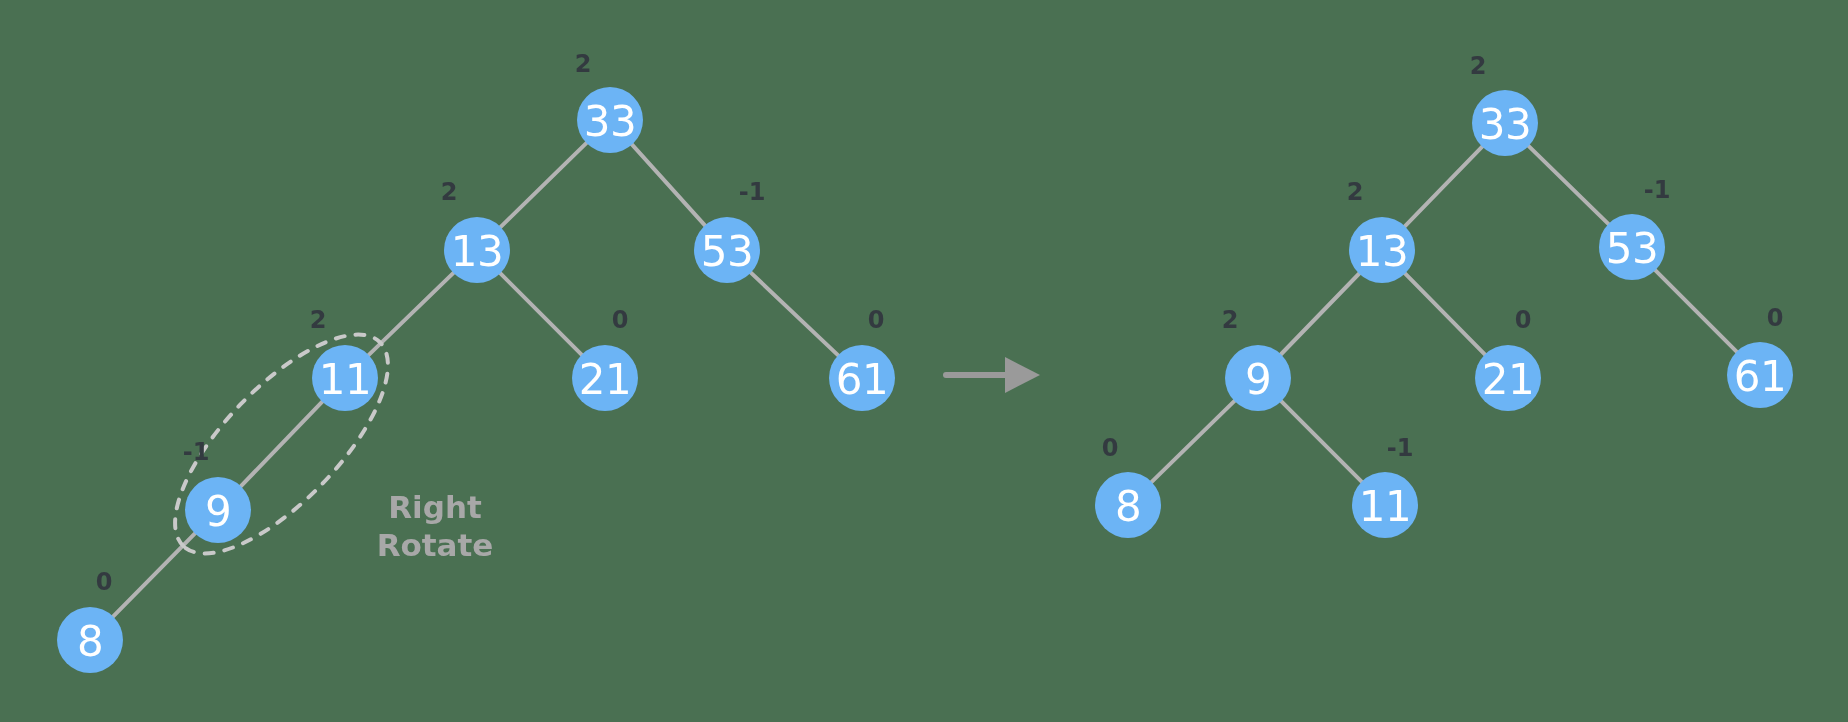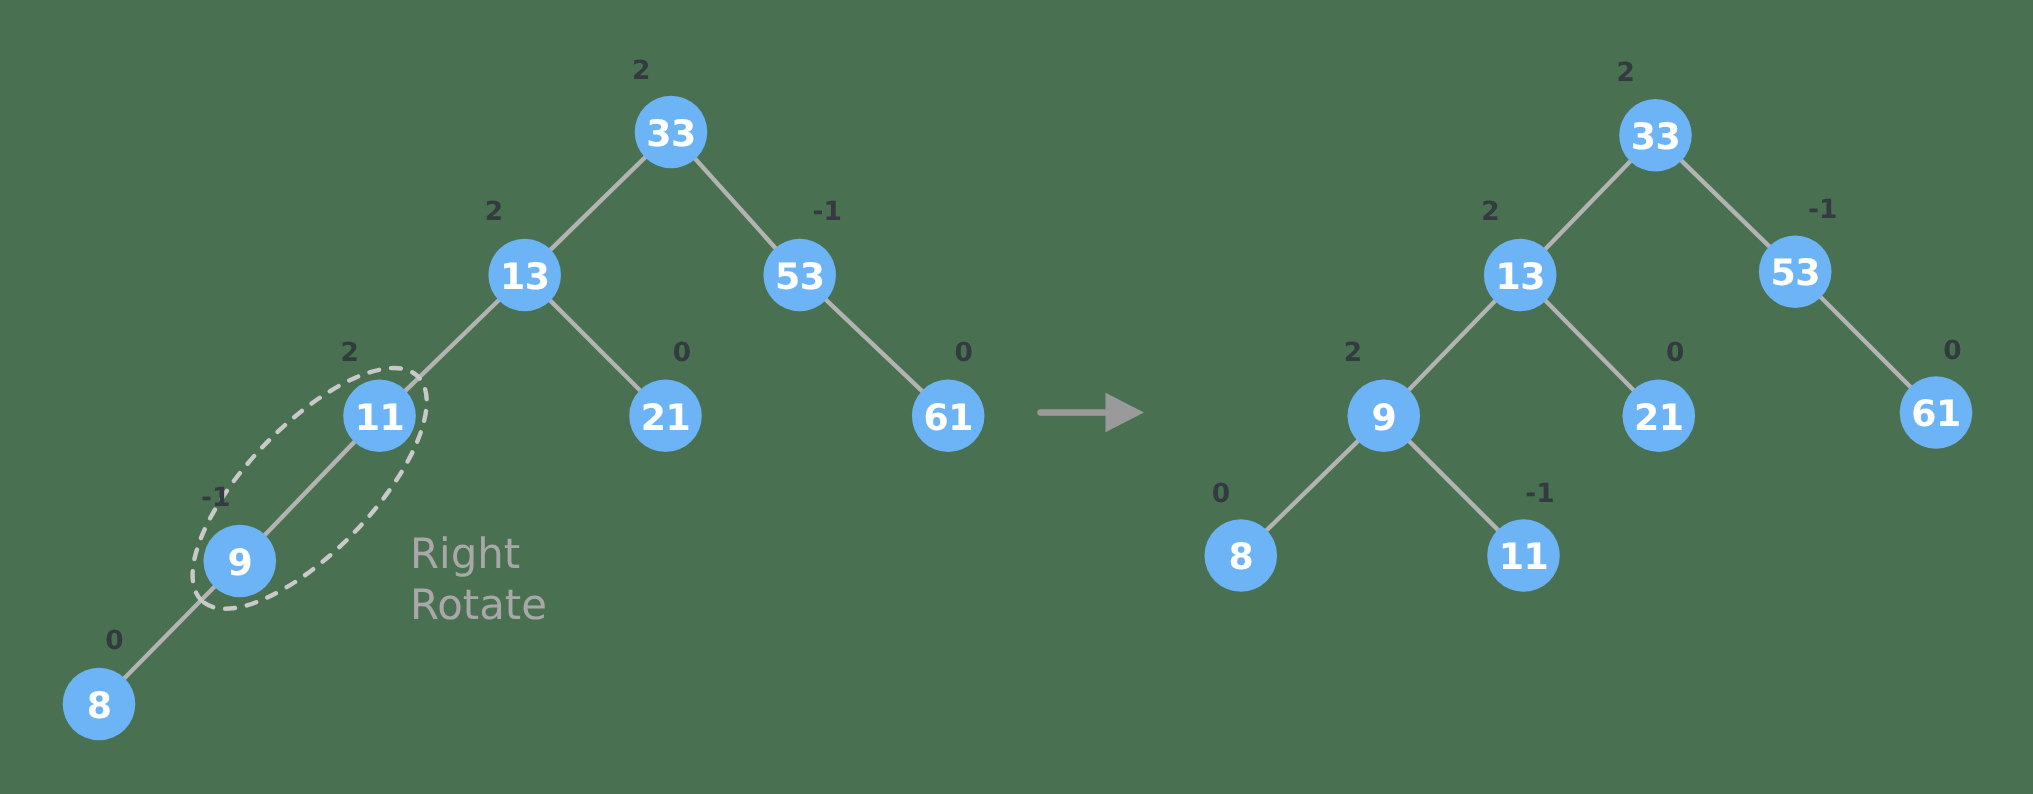--- a/index.html
+++ b/index.html
@@ -20,44 +20,44 @@
     left: 0;
     top: 0;
     width: 1848px;
     height: 722px;
   }
   .node-label {
     position: absolute;
     transform: translate(-50%, -50%);
     color: #ffffff;
     font-family: "DejaVu Sans", sans-serif;
-    font-weight: bold;
-    font-size: 33px;
+    font-weight: normal;
+    font-size: 42px;
     letter-spacing: -0.5px;
     pointer-events: none;
     white-space: nowrap;
   }
   .bf-label {
     position: absolute;
     transform: translate(-50%, -50%);
     color: #333a40;
     font-family: "DejaVu Sans", sans-serif;
     font-weight: bold;
     font-size: 24px;
     white-space: nowrap;
   }
   .op-label {
     position: absolute;
     transform: translate(-50%, -50%);
     color: #a8a8a8;
     font-family: "DejaVu Sans", sans-serif;
-    font-weight: normal;
-    font-size: 38px;
+    font-weight: bold;
+    font-size: 31px;
     line-height: 1.22;
-    text-align: left;
+    text-align: center;
     white-space: pre;
   }
 </style>
 </head>
 <body>
 
 <div id="stage">
   <svg id="canvas" viewBox="0 0 1848 722" xmlns="http://www.w3.org/2000/svg">
       <g>
         <line x1="587.8310904408395" y1="141.6688589676005" x2="499.1689095591605" y2="228.3311410323995" stroke="#b3b3b3" stroke-width="4" stroke-linecap="round"></line>

